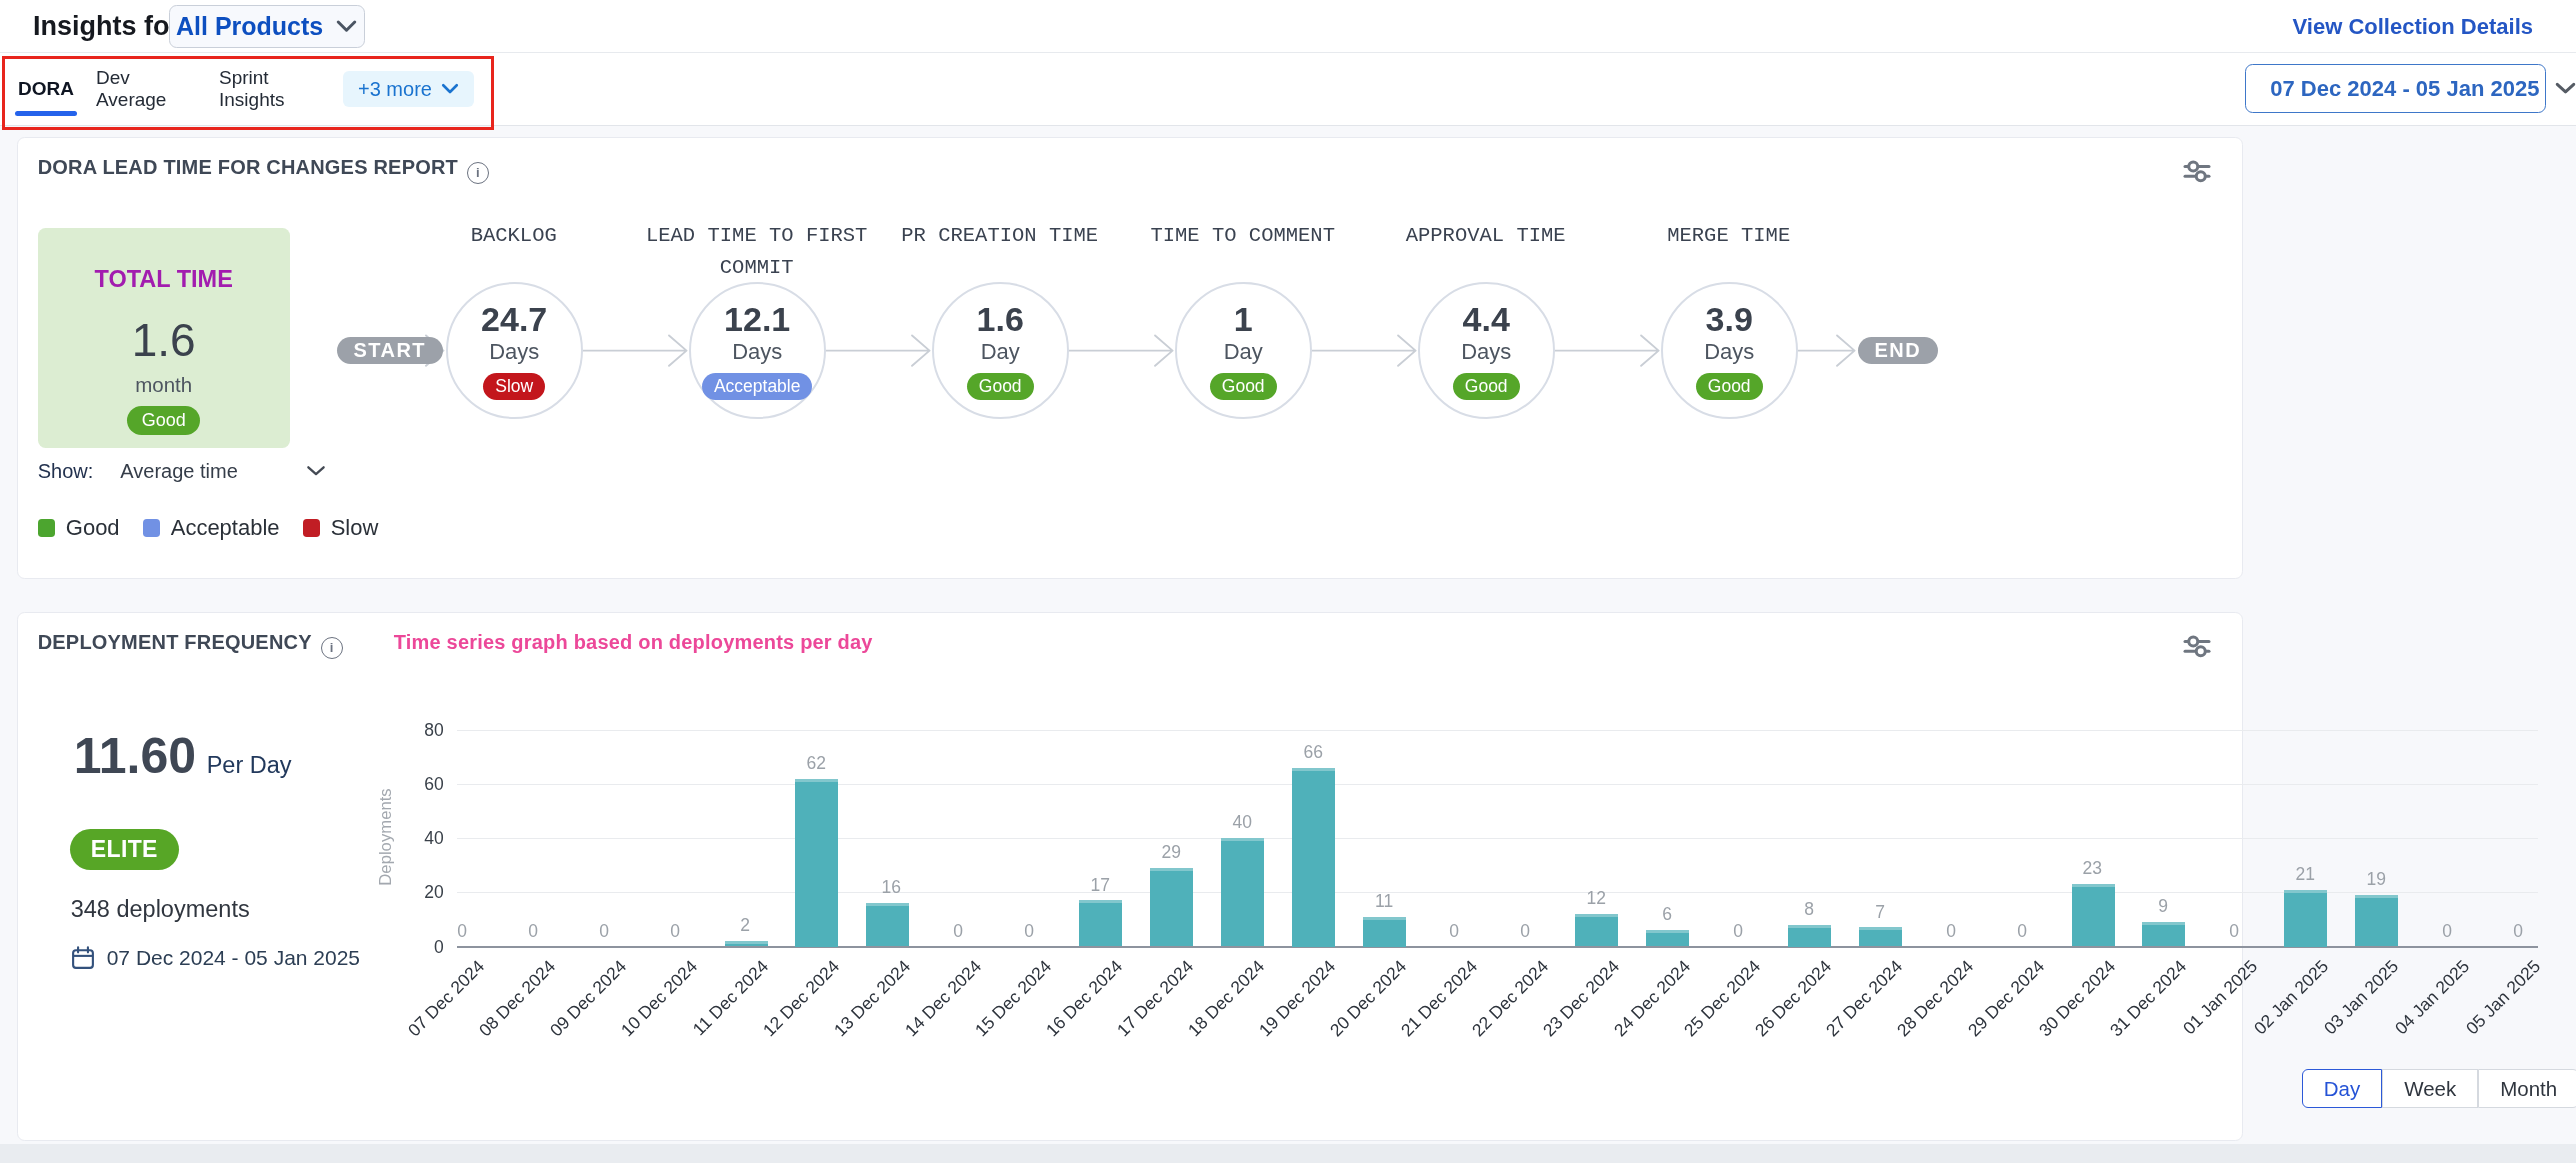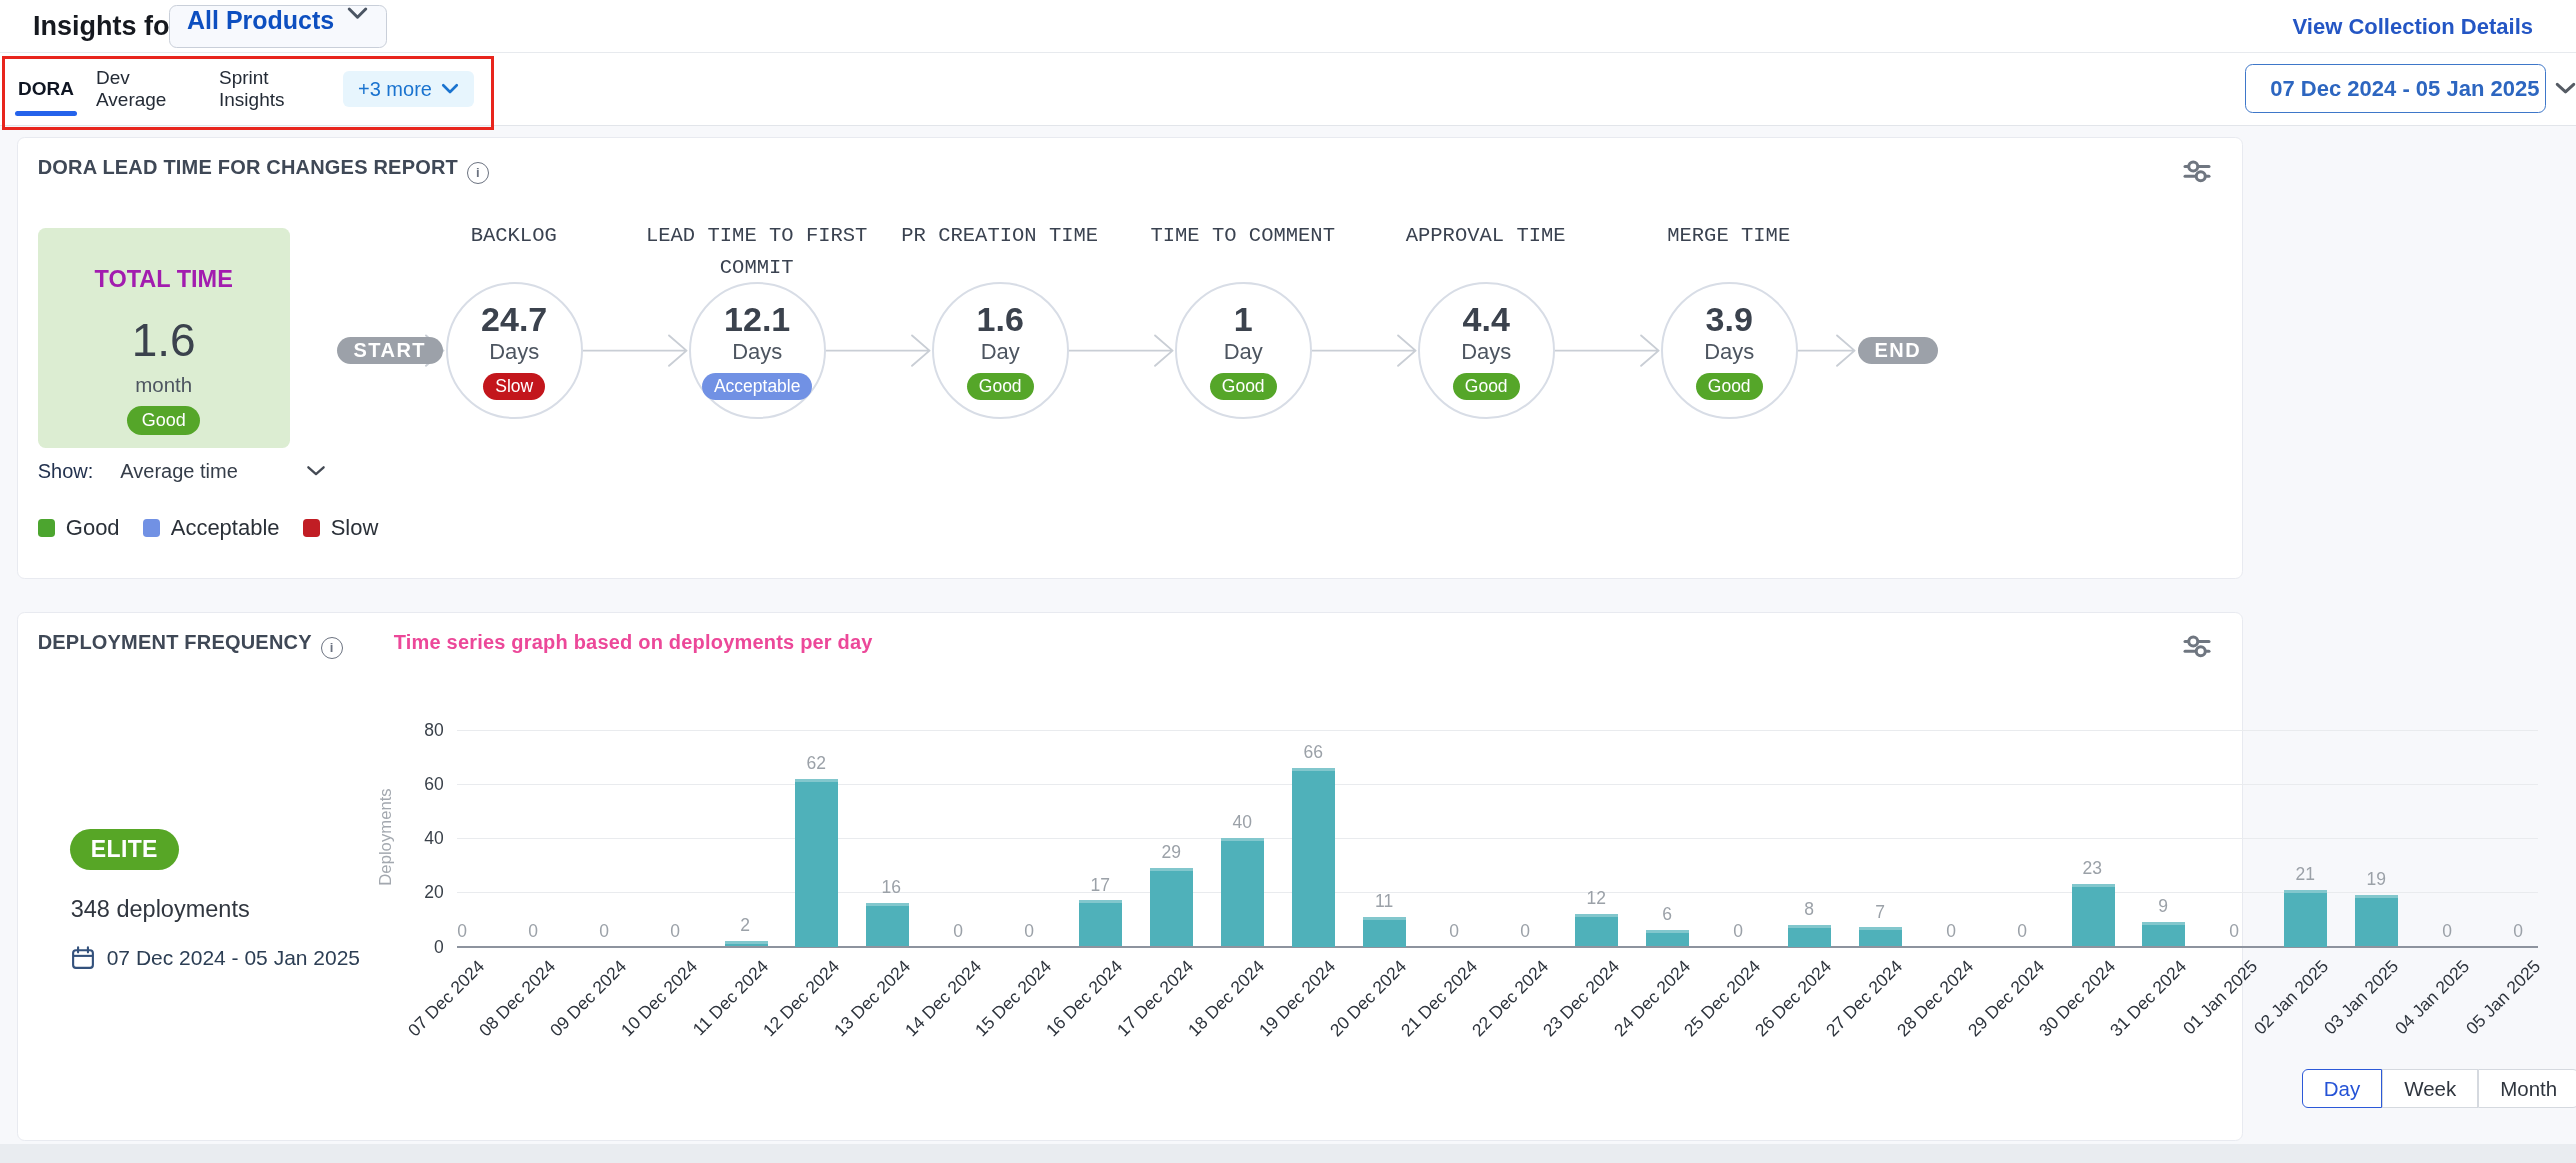--- a/index.html
+++ b/index.html
@@ -4,22 +4,22 @@
 <style>
   html,body{margin:0;padding:0;}
   body{
     width:2576px;height:1163px;position:relative;overflow:hidden;
     background:#f7f8fb;font-family:"Liberation Sans",sans-serif;
     -webkit-font-smoothing:antialiased;
   }
   
   .top-header{position:absolute;left:0;top:0;width:2576px;height:52px;background:#ffffff;}
   .insights-title{position:absolute;left:33px;top:10.6px;font-size:27px;font-weight:700;color:#16191f;}
-  .product-btn{position:absolute;left:169px;top:5.3px;height:41px;display:flex;gap:12px;
-    padding:0 17px;background:#f7f9fd;border:1.5px solid #c9cfd9;border-radius:7.6px;cursor:pointer;}
+  .product-btn{position:absolute;left:169px;top:5.3px;height:41px;display:flex;align-items:center;gap:12px;
+    padding:0 6px;background:#f7f9fd;border:1.5px solid #c9cfd9;border-radius:7.6px;cursor:pointer;}
   .product-btn .lbl{font-size:25px;font-weight:700;color:#0d4fc0;}
   .view-details{position:absolute;right:43px;top:13.7px;font-size:22px;font-weight:700;color:#2456c4;cursor:pointer;}
   .frag{position:absolute;top:0;height:4.6px;background:#2563eb;border-radius:0 0 2.3px 2.3px;}
   
   .tab-bar{position:absolute;left:0;top:52px;width:2576px;height:72px;background:#ffffff;
     border-top:0.8px solid #e7eaee;border-bottom:0.8px solid #e2e5ea;}
   .tab{position:absolute;top:0;height:71px;display:flex;align-items:center;font-size:19px;color:#242b36;cursor:pointer;}
   .tab.active{font-weight:700;color:#0f1522;}
   .tab-underline{position:absolute;left:15px;top:58px;width:62px;height:4.6px;background:#2563eb;border-radius:3px;}
   .more-chip{position:absolute;left:343px;top:18px;height:36px;display:flex;align-items:center;gap:9px;
@@ -227,20 +227,23 @@
 <div class="card" style="top:612px;height:529px;">
   <span class="card-title"><span>DEPLOYMENT FREQUENCY</span><span class="info-icon">i</span></span>
   <span class="card-title" style="left:376px;color:#ec4899;font-weight:700;">Time series graph based on deployments per day</span>
   <svg class="sliders-icon" width="30" height="26" viewBox="0 0 40 34">
     <line x1="4" y1="11" x2="36" y2="11" stroke="#6f7680" stroke-width="4" stroke-linecap="round"></line>
     <circle cx="15" cy="11" r="6" fill="#fff" stroke="#6f7680" stroke-width="4"></circle>
     <line x1="4" y1="24" x2="36" y2="24" stroke="#6f7680" stroke-width="4" stroke-linecap="round"></line>
     <circle cx="25" cy="24" r="6" fill="#fff" stroke="#6f7680" stroke-width="4"></circle>
   </svg>
 
+  <div class="big-rate">
+    <span class="num">11.60</span><span class="per">Per Day</span>
+  </div>
   <span class="elite-pill">ELITE</span>
   <span class="dep-total">348 deployments</span>
   <div class="dep-range">
     <svg width="24" height="24" viewBox="0 0 34 34">
       <rect x="3" y="6" width="28" height="25" rx="4" fill="none" stroke="#33517c" stroke-width="3"></rect>
       <line x1="10" y1="2" x2="10" y2="9" stroke="#33517c" stroke-width="3" stroke-linecap="round"></line>
       <line x1="24" y1="2" x2="24" y2="9" stroke="#33517c" stroke-width="3" stroke-linecap="round"></line>
       <line x1="4" y1="14" x2="30" y2="14" stroke="#33517c" stroke-width="3"></line>
     </svg>
     <span>07 Dec 2024 - 05 Jan 2025</span>

